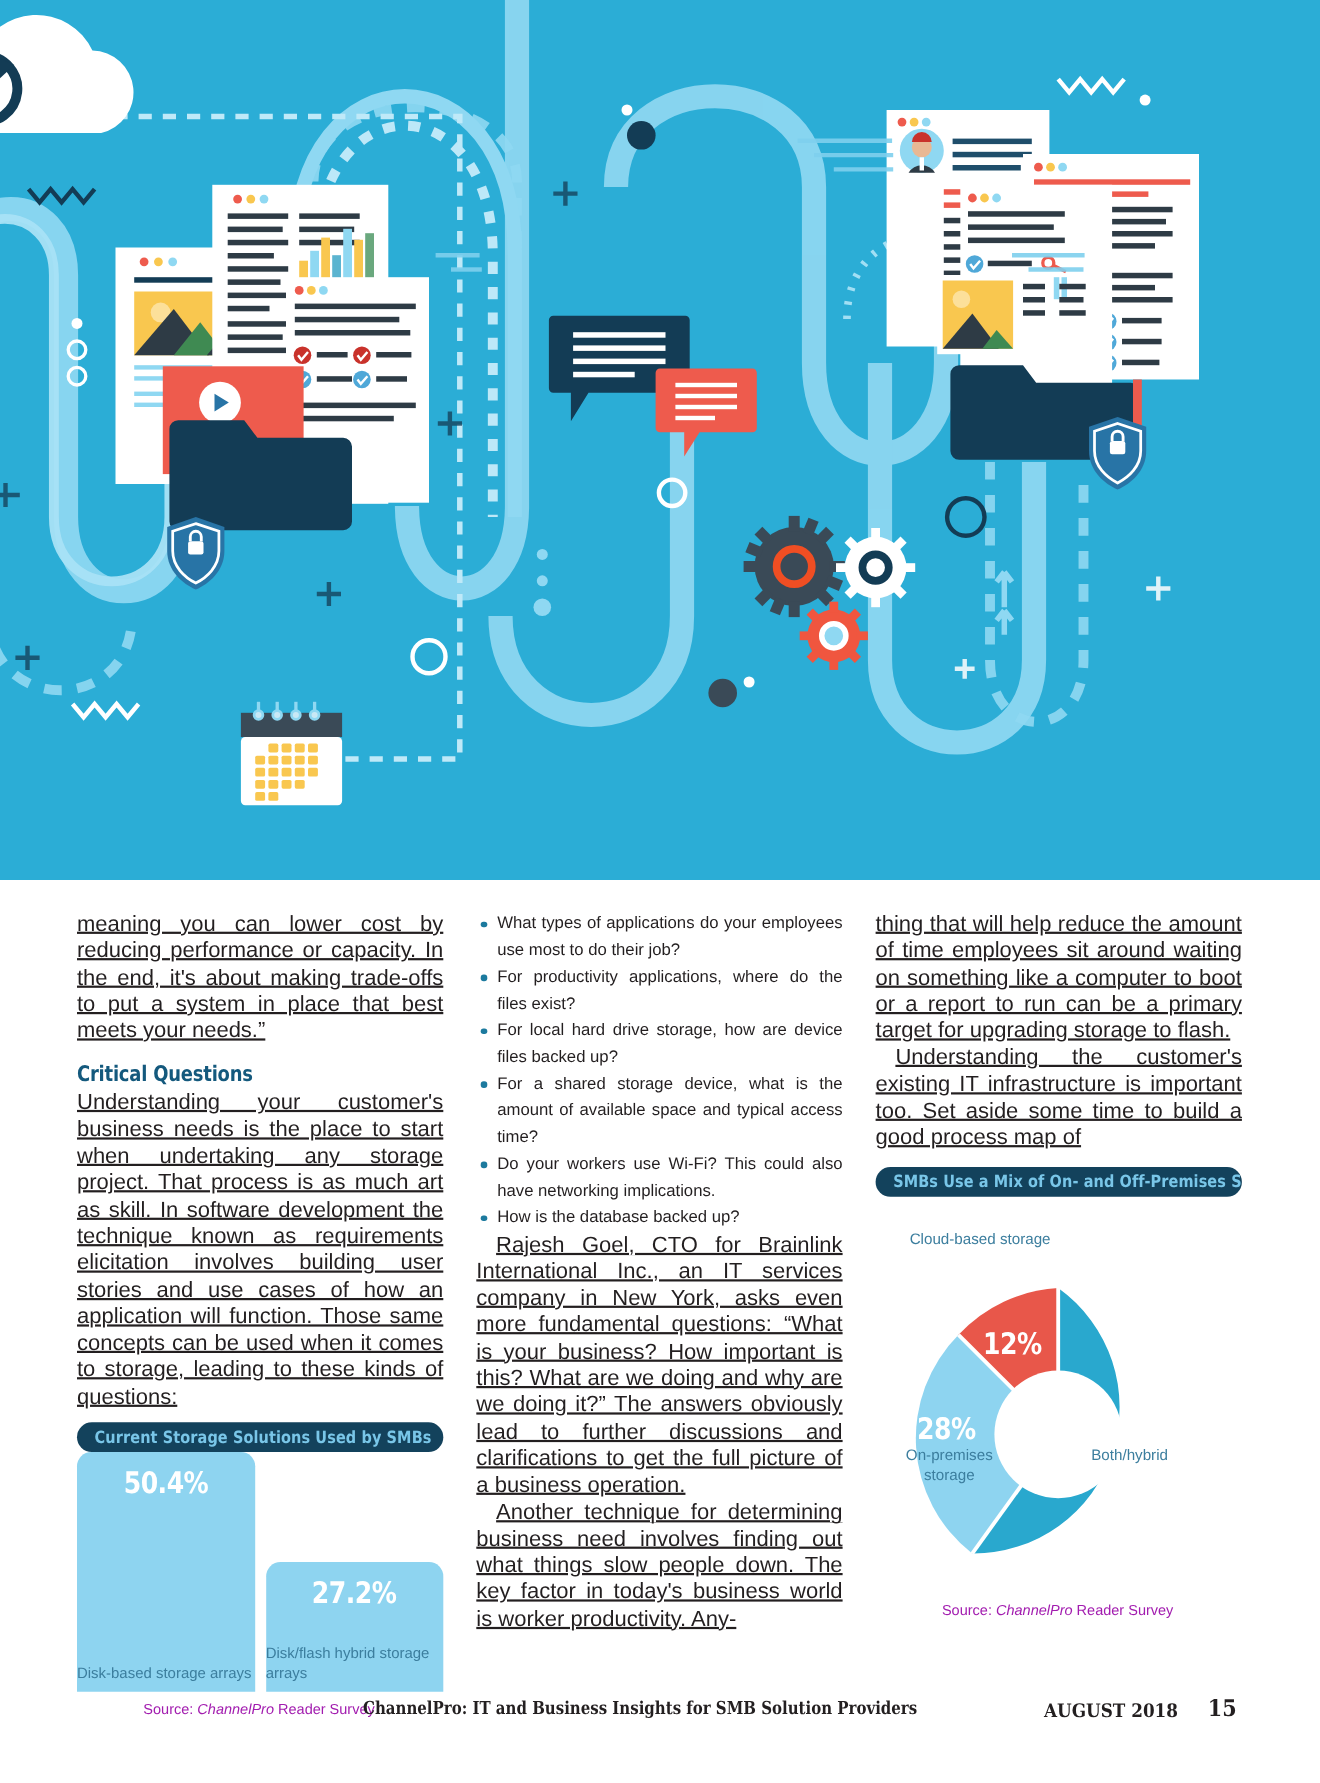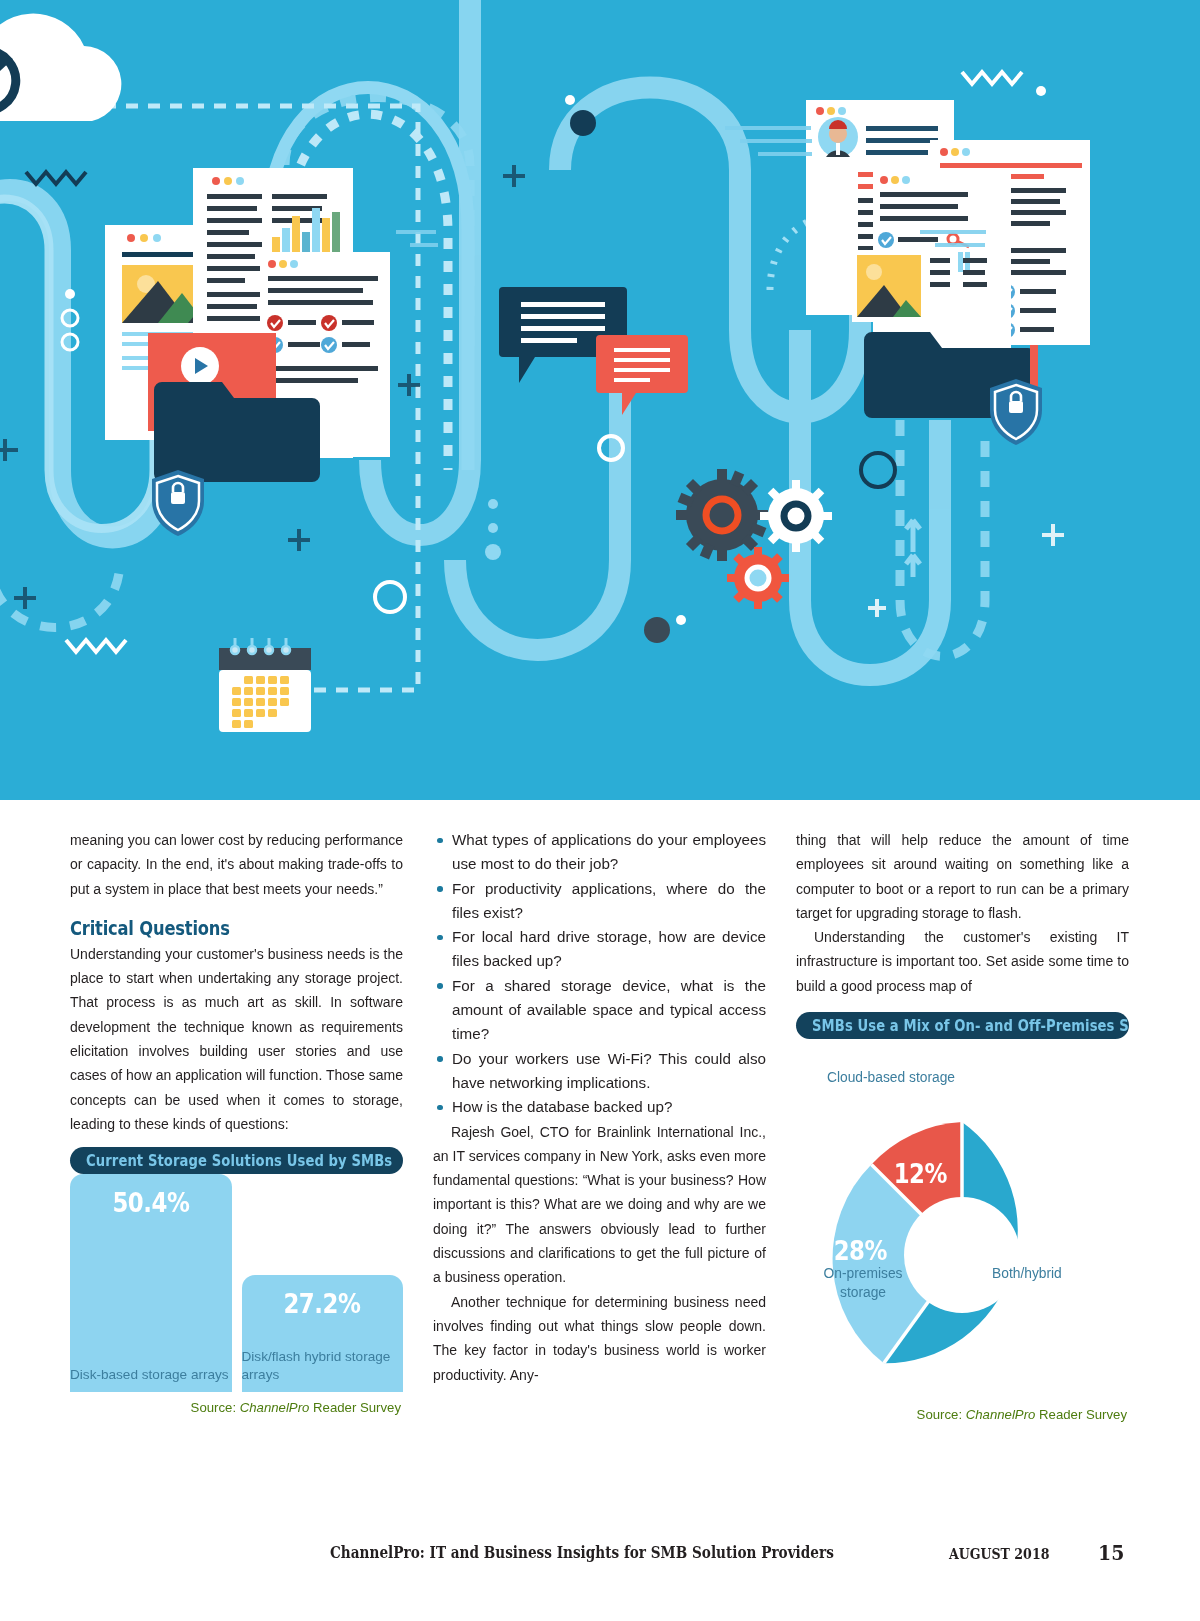--- a/index.html
+++ b/index.html
@@ -32,25 +32,26 @@
   .cols {
     position: absolute;
     left: 70px; top: 28px;
     width: 1060px;
     display: flex;
     gap: 30px;
   }
   .col { width: 333px; position: relative; }
 
   p.body {
-    font-size: 14px;
+    font-size: 20px;
     line-height: 24.3px;
     color: #231f20;
     text-align: justify;
     hyphens: none;
+    text-decoration: underline;
   }
   p.body.indent { text-indent: 18px; }
   p.body + p.body { margin-top: 0; }
 
   h3.section-head {
     font-family: "DejaVu Sans Condensed", "Liberation Sans Narrow", "Liberation Sans", sans-serif;
     font-weight: bold;
     font-size: 19.5px;
     letter-spacing: -0.2px;
     color: #14597D;
@@ -93,22 +94,22 @@
     font-size: 15.4px;
     color: #79C6E8;
     letter-spacing: 0.1px;
     white-space: nowrap;
     transform: scaleX(0.95);
     transform-origin: left center;
   }
 
   .source-line {
     font-size: 13.2px;
-    color: #4d7c0f;
-    text-align: right;
+    color: #a21caf;
+    text-align: center;
     margin-top: 8px;
     padding-right: 2px;
   }
   .source-line i { font-style: italic; }
 
   
   .bar-chart-wrap { margin-top: 11px; }
   .bars {
     position: relative;
     height: 218px;
@@ -181,21 +182,21 @@
     color: #231f20;
     white-space: nowrap;
     transform: scaleX(0.93);
     transform-origin: left center;
   }
   .footer-date {
     position: absolute;
     left: 926px; top: 3px;
     font-family: "DejaVu Serif Condensed", "Liberation Serif", serif;
     font-weight: bold;
-    font-size: 14px;
+    font-size: 17px;
     color: #231f20;
     white-space: nowrap;
   }
   .footer-page {
     position: absolute;
     left: 1075px; top: -3px;
     font-family: "DejaVu Serif Condensed", "Liberation Serif", serif;
     font-weight: bold;
     font-size: 21px;
     color: #231f20;

